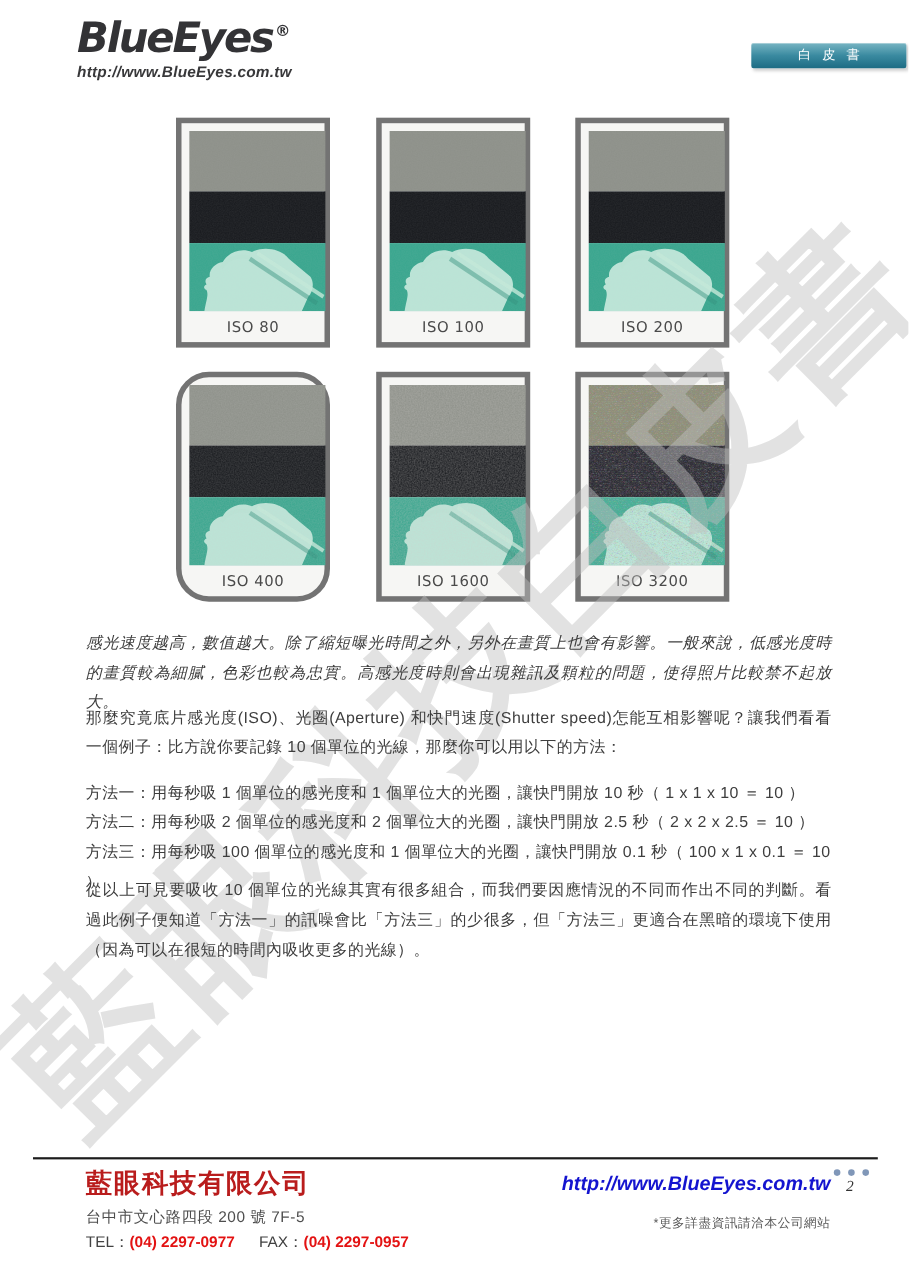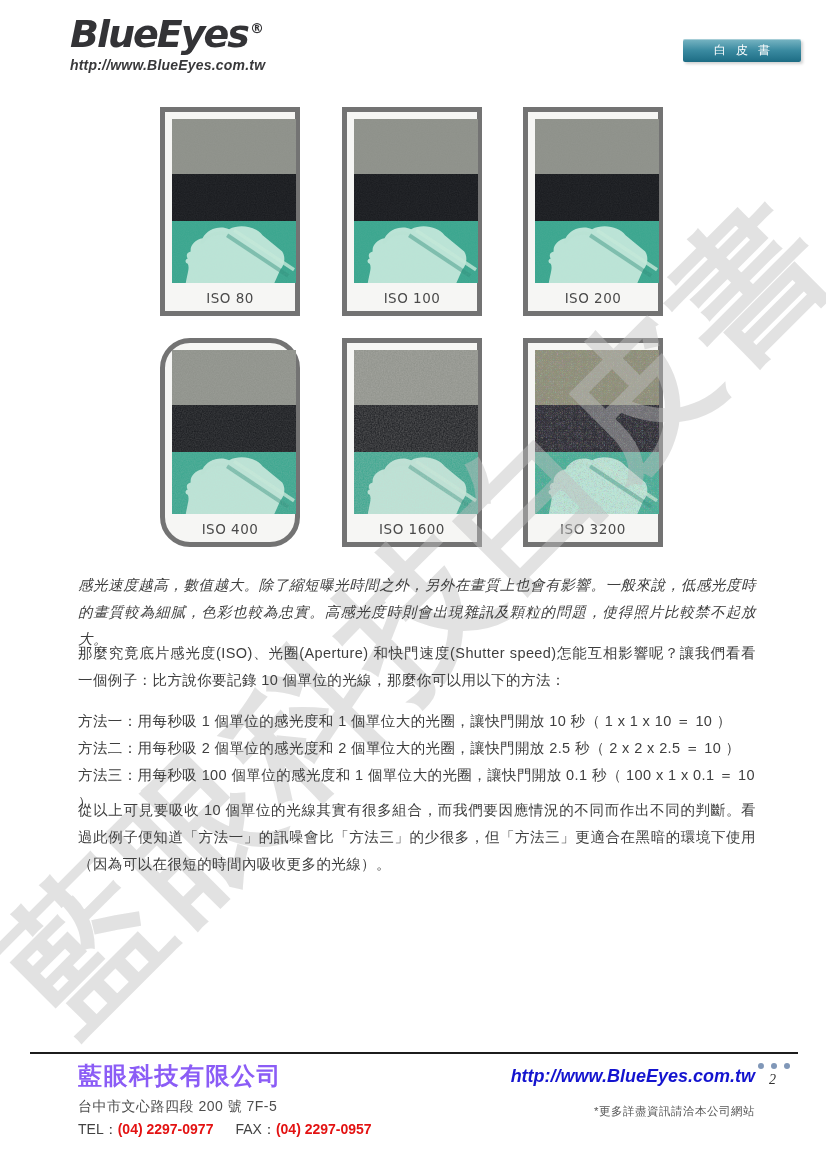--- a/index.html
+++ b/index.html
@@ -17,21 +17,21 @@
     font-family:"DejaVu Sans","Liberation Sans",sans-serif;
     font-size:38px; font-weight:800; font-style:italic;
     letter-spacing:-2px; color:#333336; line-height:1.1;
   }
   .logo-reg { font-size:14px; font-weight:700; vertical-align:super; letter-spacing:0; margin-left:2px; }
   .logo-url {
     margin-top:1px; font-size:14px; font-weight:700; font-style:italic;
     color:#38383a; letter-spacing:0.2px;
   }
   .badge {
-    position:absolute; left:683px; top:39px; width:118px; height:23px; z-index:4;
+    position:absolute; left:683px; top:39px; width:141px; height:23px; z-index:4;
     background:linear-gradient(180deg,#78b5c3 0%,#3a8aa0 50%,#1d6c84 100%);
     border-radius:2px;
     display:flex; align-items:center; justify-content:center;
     color:#ffffff; font-size:12px; letter-spacing:10px; text-indent:10px;
     box-shadow:2px 2px 3px rgba(0,0,0,0.18), inset 0 1px 0 rgba(255,255,255,0.35);
   }
 
   
   .card {
     position:absolute; width:140px; height:209px;
@@ -76,21 +76,21 @@
     font-size:14.5px; line-height:27px; color:#3e3e3e;
     letter-spacing:0.4px; text-align:justify;
   }
   .para.p1 { top:572px;font-style:italic; }
   .para.p2 { top:640px; }
   .para.methods { top:708px; text-align:left; }
   .para.p4 { top:797px; }
 
   
   .footer-rule { position:absolute; left:30px; top:1052px; width:768px; border-top:2px solid #1c1c1c; z-index:4; }
-  .company { position:absolute; left:78px; top:1060px; font-size:24px; font-weight:700; color:#8b5cf6; letter-spacing:1.5px; z-index:4; }
+  .company { position:absolute; left:78px; top:1060px; font-size:24px; font-weight:700; color:#b91c1c; letter-spacing:1.5px; z-index:4; }
   .footer-url { position:absolute; right:71px; top:1066px; font-size:18px; font-weight:700; font-style:italic; color:#1414cf; z-index:4; }
   .address { position:absolute; left:78px; top:1098px; font-size:14px; color:#4e4e4e; letter-spacing:0.5px; z-index:4; }
   .footer-note { position:absolute; right:71px; top:1104px; font-size:11.5px; color:#585858; letter-spacing:0.5px; z-index:4; }
   .telfax { position:absolute; left:78px; top:1121px; font-size:14px; color:#424242; z-index:4; }
   .phone { color:#e31212; font-weight:700; }
   .telfax .gap { display:inline-block; width:22px; }
   .page-dots { position:absolute; left:758px; top:1063px; display:flex; gap:7px; z-index:4; }
   .page-dots span { width:6px; height:6px; border-radius:50%; background:#8097b8; }
   .page-num {
     position:absolute; left:769px; top:1072px; z-index:4;

